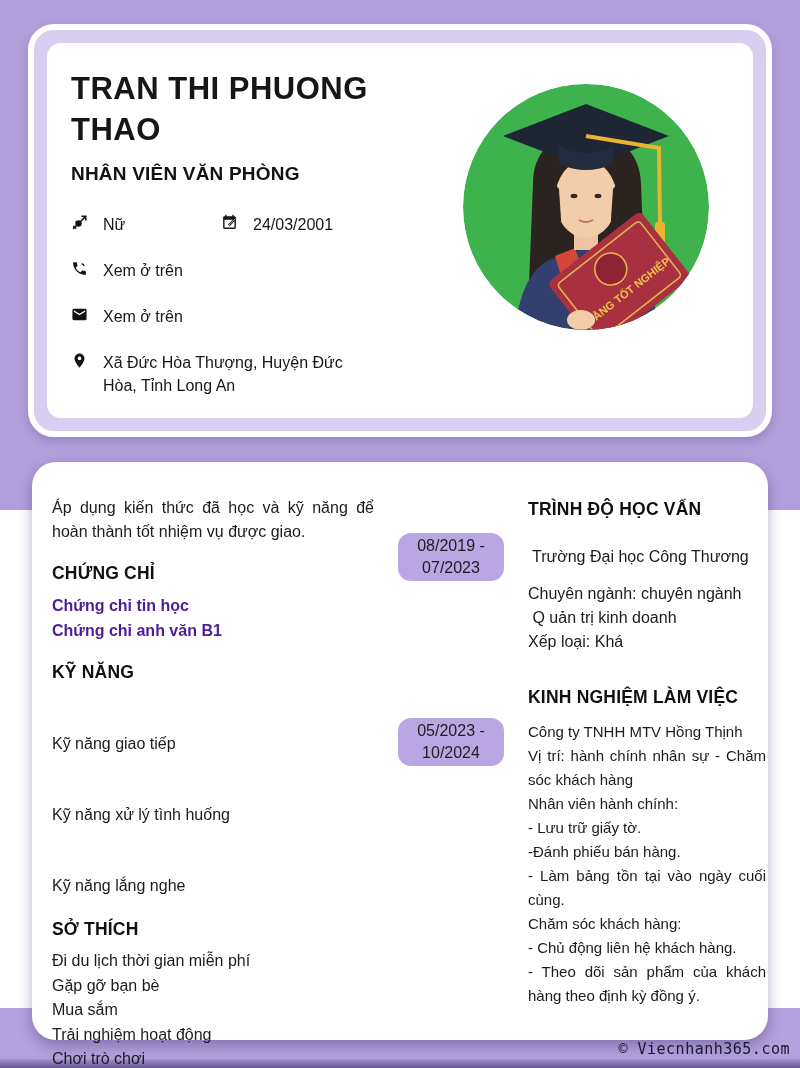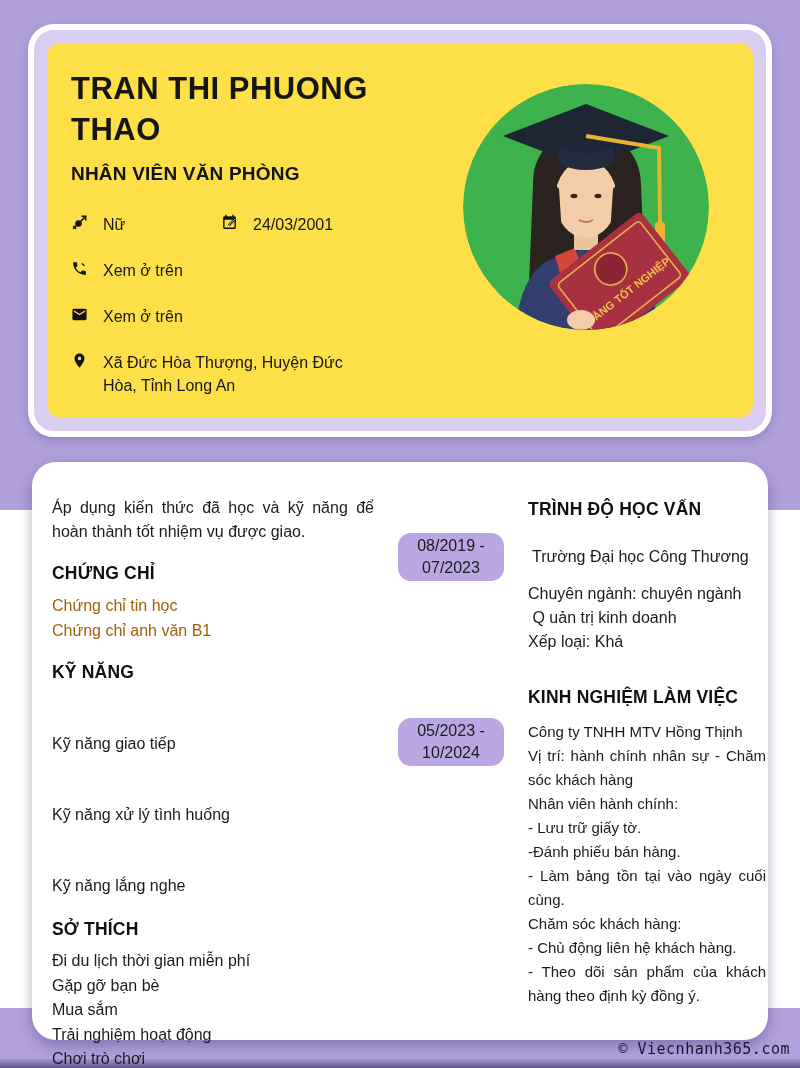--- a/index.html
+++ b/index.html
@@ -21,21 +21,21 @@
     font-size:15px; color:#17172b; letter-spacing:.5px;margin-top:33px;
   }
   
   .frame-card{
     position:absolute; left:28px; top:24px; width:744px; height:413px;
     background:#d9cef0; border:6px solid #ffffff; border-radius:26px;
     box-shadow:0 4px 10px rgba(55,38,95,.22);
   }
   .profile-card{
     position:absolute; left:13px; top:13px; right:13px; bottom:13px;
-    background:#fde047; border-radius:14px;
+    background:#ffffff; border-radius:14px;
     padding:26px 18px 18px 24px;
     display:flex;
   }
   .profile-left{ flex:1 1 auto; min-width:0; }
   .person-name{
     font-size:31px; font-weight:800; color:#161616; line-height:1.32;
     letter-spacing:.5px; max-width:392px;
   }
   .person-title{ font-size:19px; font-weight:800; color:#131313; margin-top:12px; letter-spacing:.2px; }
   .info-block{ margin-top:28px; }
@@ -52,21 +52,21 @@
   .content-card{
     position:absolute; left:32px; top:462px; width:736px; height:578px;
     background:#ffffff; border-radius:24px;
     box-shadow:0 6px 14px rgba(50,35,90,.35);
   }
   .col-left { position:absolute; left:20px;  top:34px; width:322px; }
   .col-right{ position:absolute; left:496px; top:34px; width:238px; }
   .para-justify{ font-size:16px; line-height:24px; text-align:justify; color:#1b1b1b; }
   .sec-heading{ font-size:17.5px; font-weight:800; color:#101010; line-height:26px; letter-spacing:.2px; }
   .mt16{ margin-top:16px; } .mt18{ margin-top:18px; } .mt30{ margin-top:30px; }
-  .plain-line{ font-size:16px; line-height:25px; color:#a16207; }
+  .plain-line{ font-size:16px; line-height:25px; color:#4c1d95;font-weight:bold; }
   .skill-line{ font-size:16px; line-height:25px; color:#1b1b1b; margin-bottom:9px;margin-top:46px; }
   .hobby-line{ font-size:16px; line-height:24.5px; color:#1b1b1b; }
   .items-gap{ margin-top:7px; }
   .school-line{ font-size:16px; line-height:26px; margin:22px 4px 12px; }
   .edu-details  .line{ font-size:16px; line-height:24px; white-space:pre-wrap; }
   .exp-details{ margin-top:10px; }
   .exp-details .line{ font-size:15px; line-height:24px; text-align:justify; }
   .date-badge{
     position:absolute; left:366px; width:106px; height:48px;
     background:#b9a6e2; border-radius:13px;

